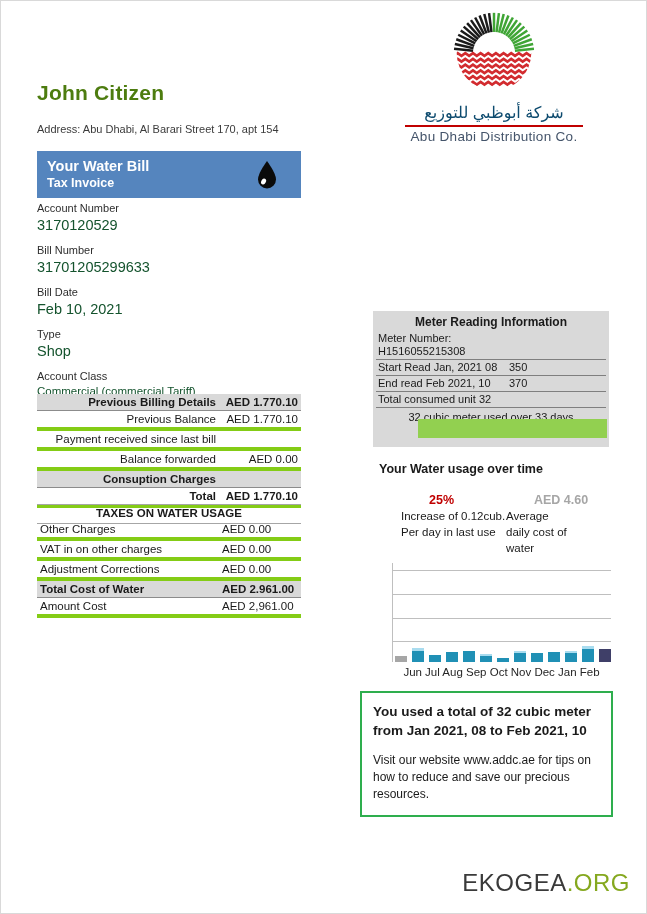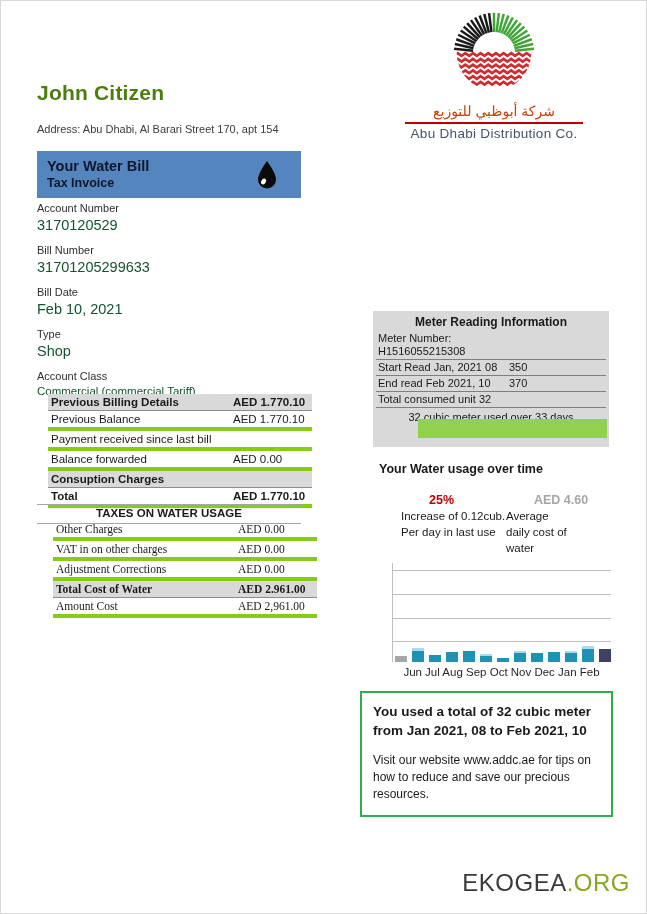--- a/index.html
+++ b/index.html
@@ -8,47 +8,47 @@
   #page {
     position:relative; width:647px; height:914px; margin:0 auto;
     background:#ffffff; border:1px solid #d9d9d9; overflow:hidden;
   }
   
   #customer { position:absolute; left:36px; top:80px; width:290px; }
   .cust-name { font-size:21px; font-weight:bold; color:#4d7c0f; letter-spacing:.2px; }
   .cust-line { font-size:11px; color:#3b3b3b; margin-top:17px; line-height:14px; }
   .banner {
     position:absolute; left:36px; top:150px; width:264px; height:47px;
-    background:#5585BE; color:#0f172a; padding:7px 10px 0 10px;
+    background:#5585BE; color:#ffffff; padding:7px 10px 0 10px;
   }
   .banner-title { font-size:14.5px; font-weight:bold; line-height:17px; }
   .banner-sub   { font-size:12.5px; font-weight:bold; line-height:16px; }
   .banner svg { position:absolute; right:22px; top:9px; }
   #fields { position:absolute; left:36px; top:200px; width:264px; }
   .fgroup { margin-bottom:9px; }
   .flabel { font-size:11px; color:#2e2e2e; line-height:14px; }
   .fvalue { font-size:14.5px; color:#14532d; line-height:18px; margin-top:1px; }
   .fvalue.small { font-size:11.5px; line-height:15px; }
   
   table { border-collapse:collapse; }
-  #table1 { position:absolute; left:47px; top:393px; width:264px; }
-  #table2 { position:absolute; left:52px; top:520px; width:264px;font-family:Liberation Serif, serif; }
+  #table1 { position:absolute; left:36px; top:393px; width:264px;text-align:right; }
+  #table2 { position:absolute; left:36px; top:520px; width:264px; }
   .bill-table { width:264px; font-size:11.5px; }
   .bill-table td { padding:2px 3px; border-bottom:4px solid #84cc16; height:14px; vertical-align:middle; }
   .bill-table td.val { width:82px; }
   .bill-table tr.hdr td { background:#D9D9D9; font-weight:bold; border-bottom:1px solid #8c8c8c; }
   .bill-table tr.bold td { font-weight:bold; }
   #taxes-title {
     position:absolute; left:36px; top:503px; width:264px;
     font-size:11.5px; font-weight:bold; padding:2px 3px 4px 3px;
     border-bottom:1px solid #a6a6a6; border-top:1px solid #a6a6a6;text-align:center;
   }
   
   #logo { position:absolute; left:388px; top:8px; width:210px; text-align:center; }
-  #logo-arabic { font-size:14px; color:#c2410c; margin-top:2px; letter-spacing:1px; }
+  #logo-arabic { font-size:16px; color:#0c4a6e; margin-top:2px; letter-spacing:1px; }
   #logo-redline { width:178px; height:2px; background:#C00000; margin:3px auto 2px auto; }
   #logo-company { font-size:13.5px; color:#44546A; letter-spacing:.3px; }
   #totalpay {
     position:absolute; left:373px; top:143px; width:237px; height:113px;
     background:#5585BE; color:#fff; text-align:center; padding-top:31px;
   }
   #totalpay div { font-size:13px; font-weight:bold; line-height:21px; }
   #meterpanel {
     position:absolute; left:372px; top:310px; width:236px; height:136px;
     background:#D9D9D9; padding:4px 3px 0 3px; font-size:11px;

